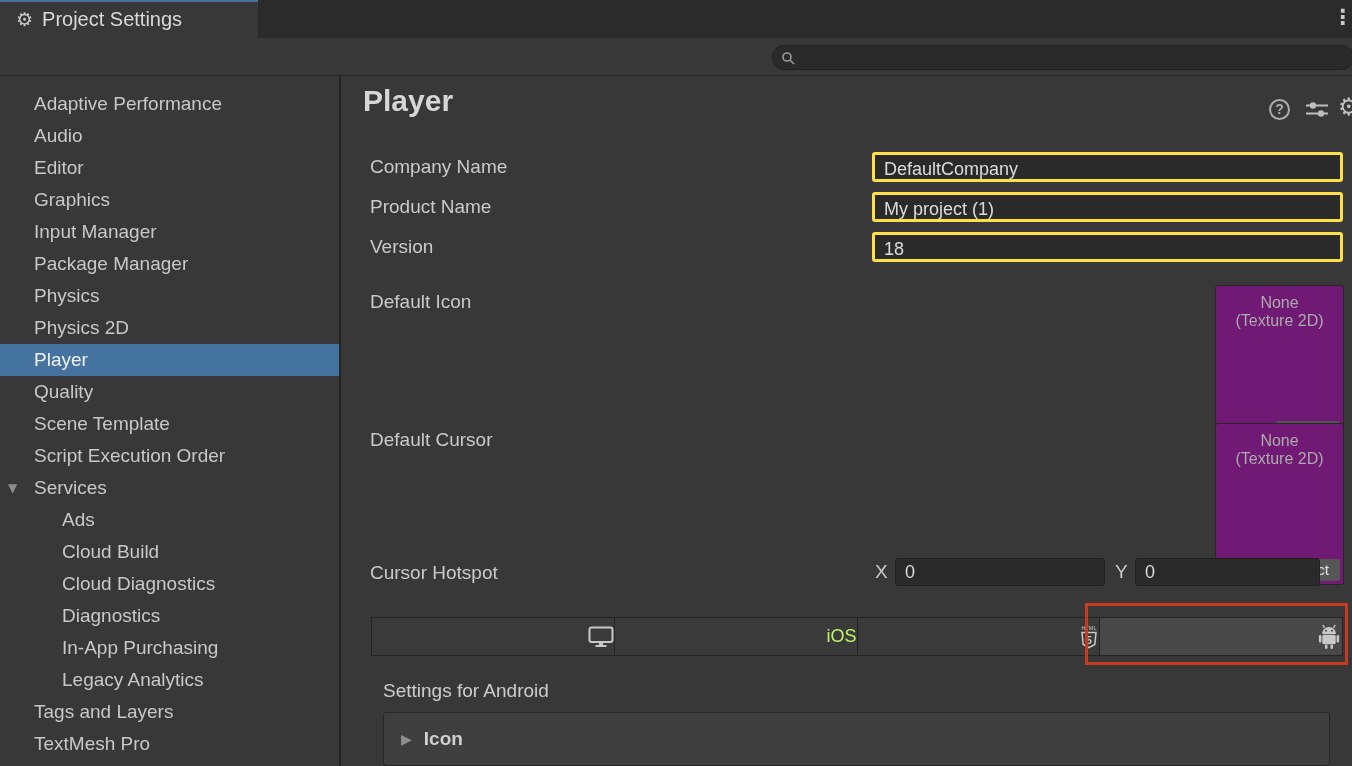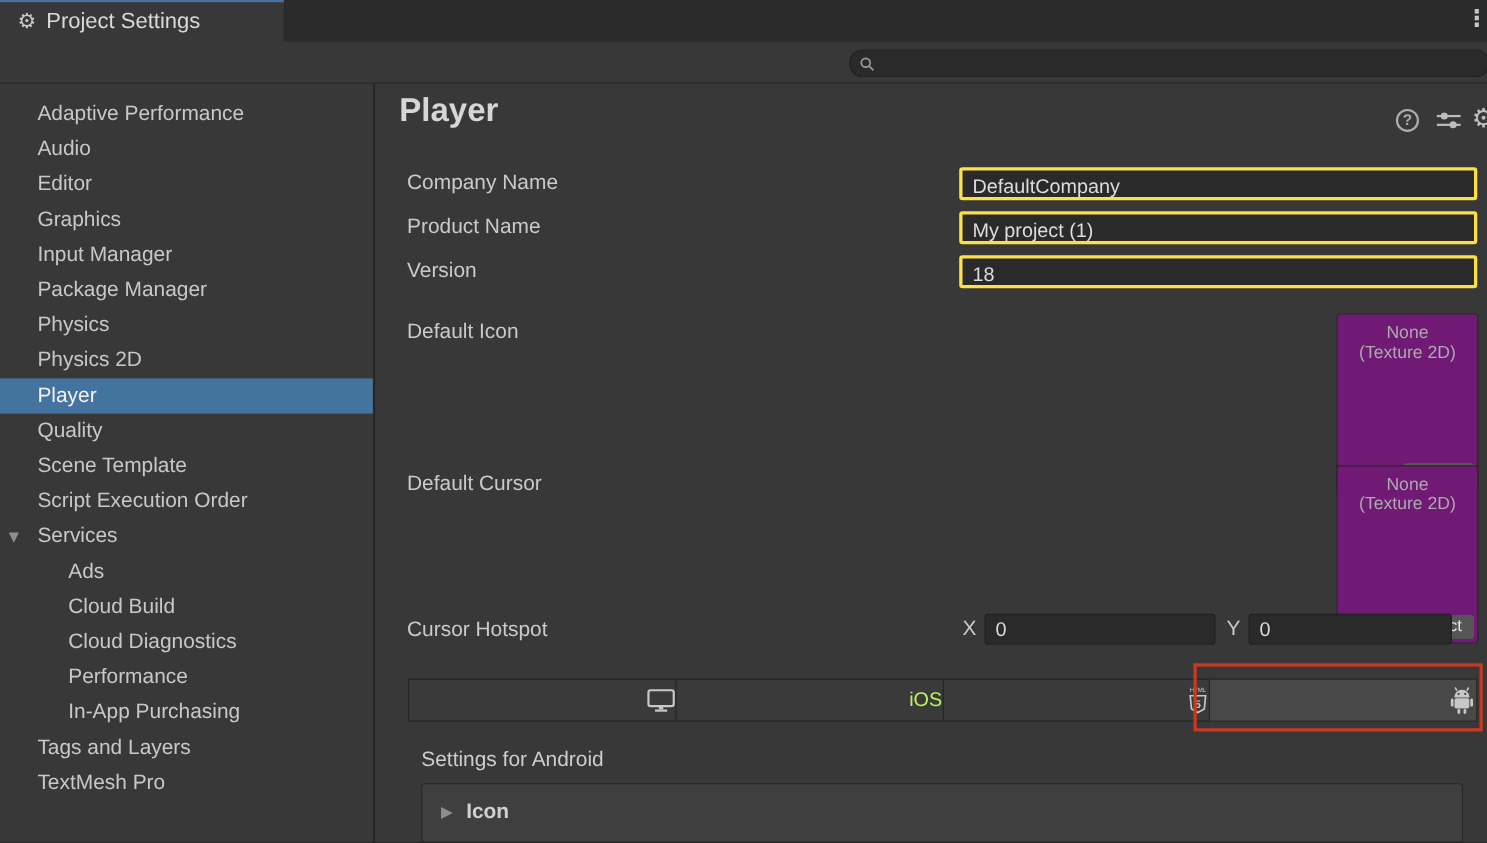--- a/index.html
+++ b/index.html
@@ -111,22 +111,23 @@
     <div class="si"><span>Quality</span></div>
     <div class="si"><span>Scene Template</span></div>
     <div class="si"><span>Script Execution Order</span></div>
     <div class="si">
       <span class="tri">▼</span>
       <span>Services</span>
     </div>
     <div class="si lvl1"><span>Ads</span></div>
     <div class="si lvl1"><span>Cloud Build</span></div>
     <div class="si lvl1"><span>Cloud Diagnostics</span></div>
-    <div class="si lvl1"><span>Performance</span></div>
+    <div class="si lvl1"><span>Diagnostics</span></div>
     <div class="si lvl1"><span>In-App Purchasing</span></div>
+    <div class="si lvl1"><span>Legacy Analytics</span></div>
     <div class="si"><span>Tags and Layers</span></div>
     <div class="si"><span>TextMesh Pro</span></div>
   </div>
 
   <div class="main">
     <div class="main-title">Player</div>
 
     <div class="help-icon">?</div>
     <span class="preset-icon">
       <svg width="22" height="16" viewBox="0 0 22 16">

